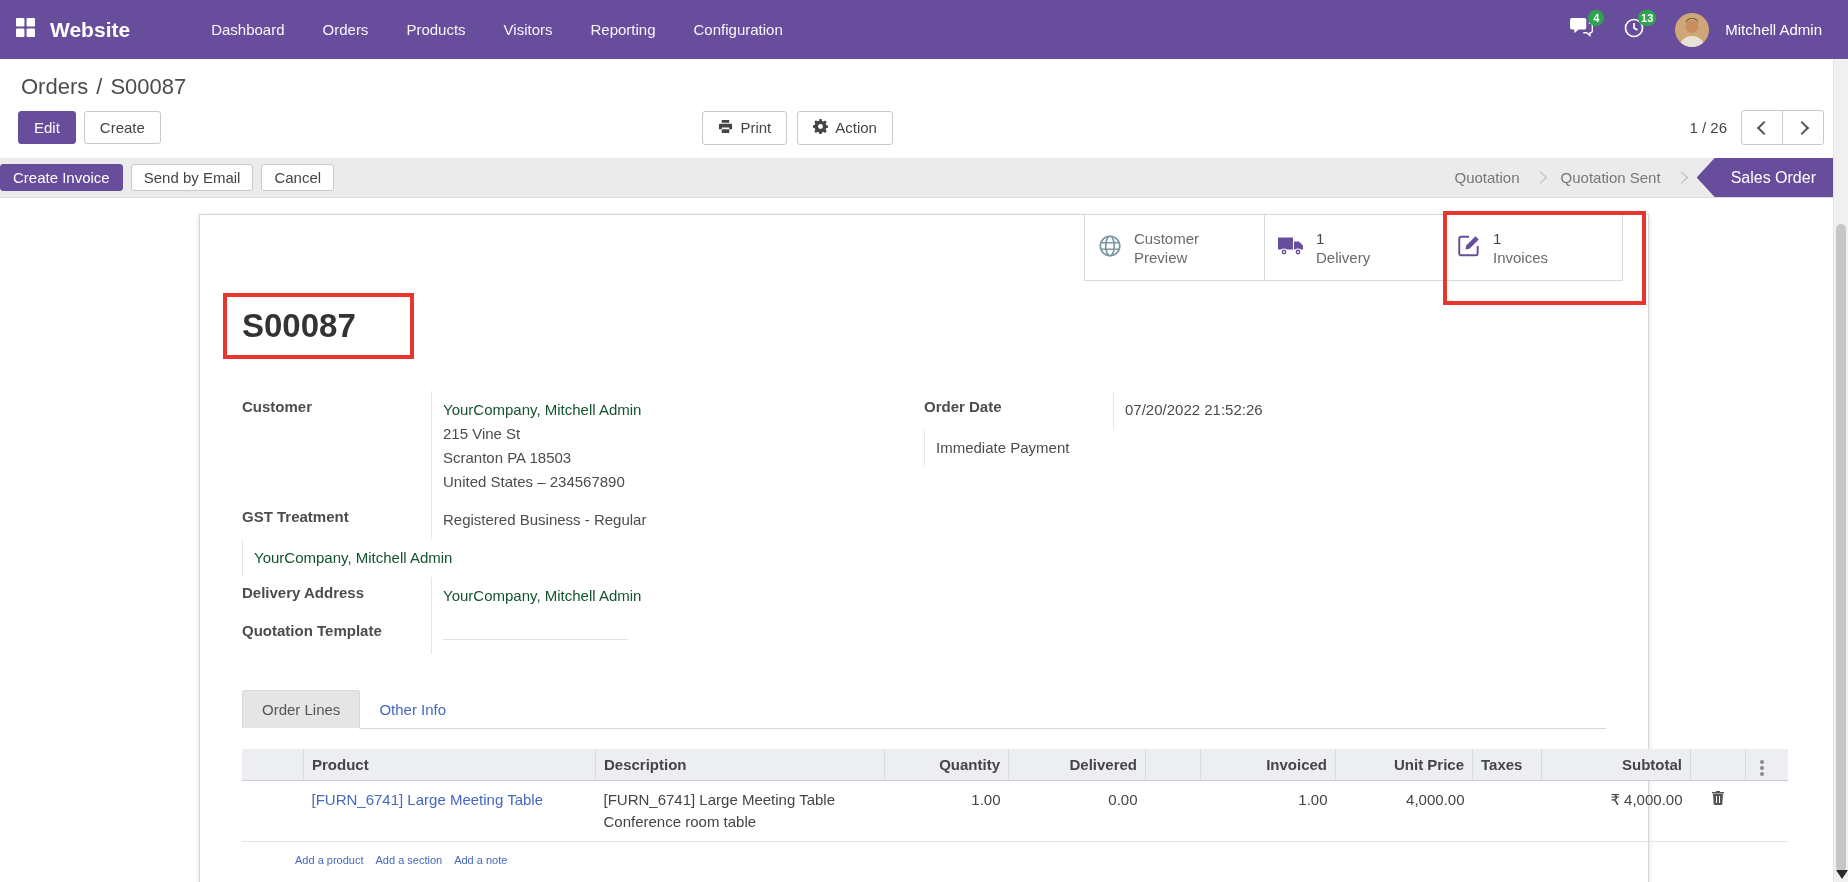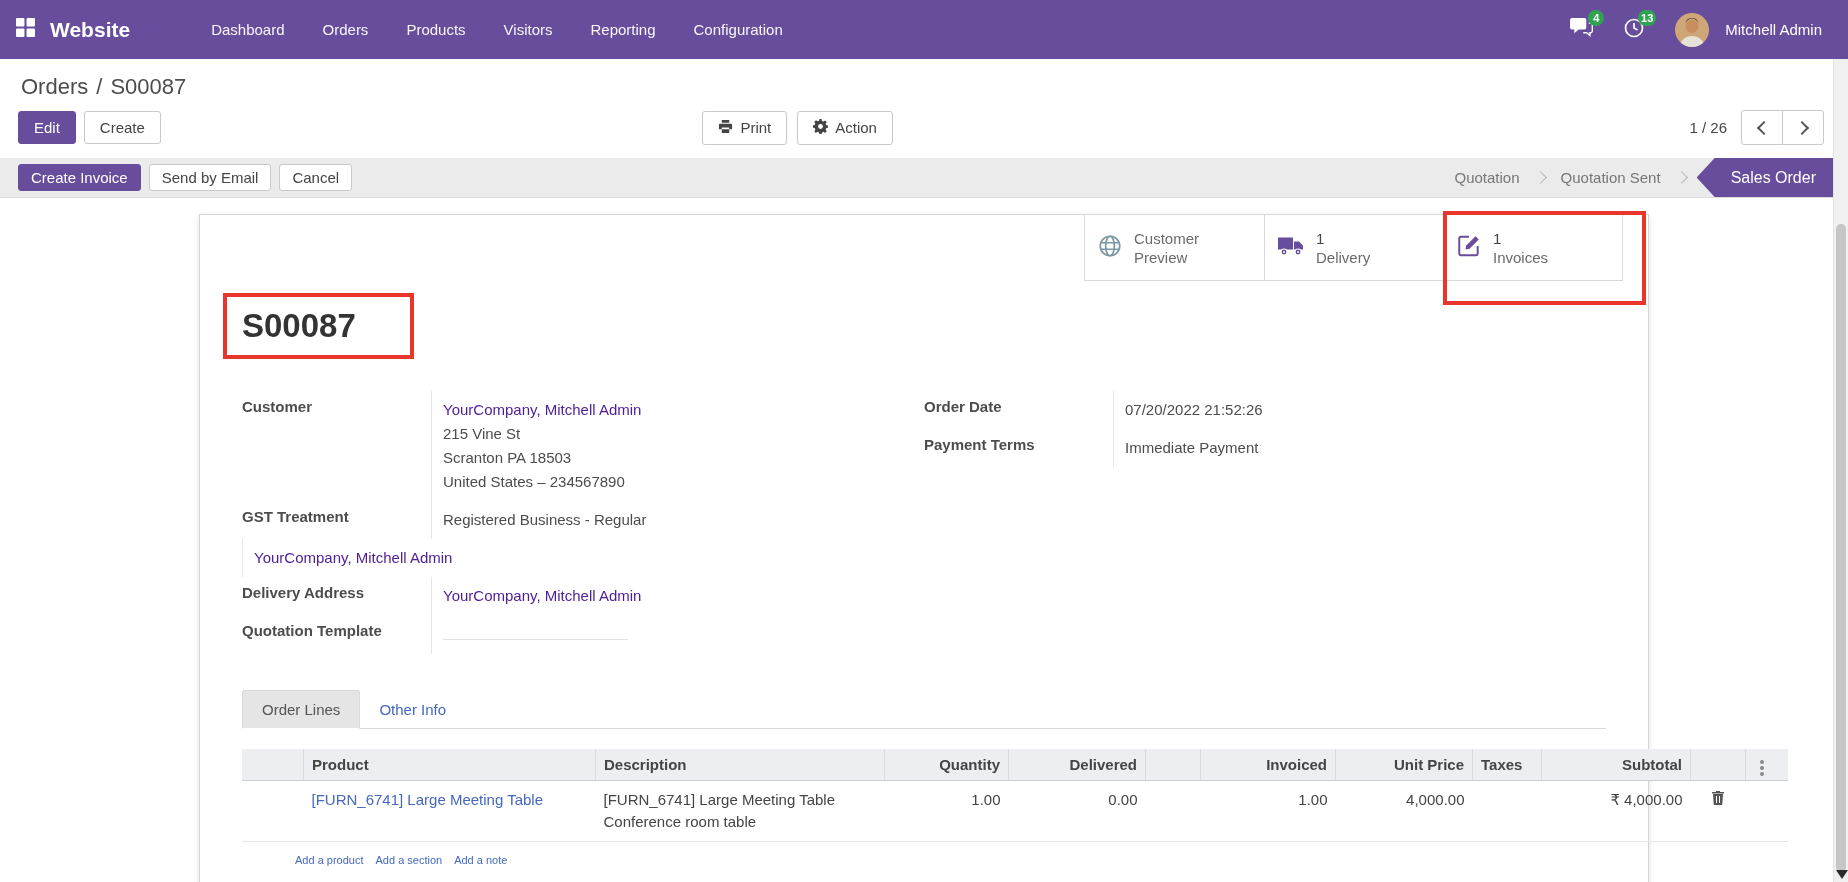--- a/index.html
+++ b/index.html
@@ -38,21 +38,21 @@
   .pager-btn{width:40px;height:33px;background:#fff;border:1px solid #c9c9c9;display:flex;align-items:center;
     justify-content:center;cursor:pointer;}
   .pager-btn:first-child{border-radius:3px 0 0 3px;margin-right:-1px;}
   .pager-btn:last-child{border-radius:0 3px 3px 0;}
   .chev-ico{width:8px;height:8px;border-top:2px solid #555;border-right:2px solid #555;display:inline-block;}
   .chev-left{transform:rotate(-135deg);margin-left:3px;}
   .chev-right{transform:rotate(45deg);margin-right:3px;}
 
   
   .statusbar{height:39px;background:#ebebeb;border-bottom:1px solid #dcdcdc;display:flex;align-items:center;
-    padding-left:18px;overflow:hidden;}
+    overflow:hidden;}
   .sb-buttons{display:flex;gap:8px;}
   .sb-buttons .btn{padding:4px 12px;}
   .steps{margin-left:auto;display:flex;align-items:center;height:100%;}
   .step{color:#777;font-size:15px;padding:0 15px;cursor:pointer;white-space:nowrap;}
   .step-chev{width:8px;height:8px;border-top:1px solid #b5b5b5;border-right:1px solid #b5b5b5;
     transform:rotate(45deg);margin:0 1px;}
   .step-active{background:#674d9b;color:#fff;height:100%;display:flex;align-items:center;
     padding:0 32px 0 34px;margin-left:10px;cursor:pointer;
     clip-path:polygon(18px 0,100% 0,100% 100%,18px 100%,0 50%);}
 
@@ -68,21 +68,21 @@
   .sb-label{display:block;}
 
   .sheet-content{padding:0 42px 30px;}
   .doc-title{margin:93px 0 0;font-size:33px;line-height:36px;font-weight:bold;color:#333;}
 
   .groups{display:flex;margin-top:47px;}
   .fgroup{width:50%;box-sizing:border-box;}
   .frow{display:flex;}
   .flabel{width:189px;padding:7px 12px 7px 0;font-weight:bold;font-size:15px;color:#4c4c4c;box-sizing:border-box;}
   .fvalue{flex:1;border-left:1px solid #e6e6e6;padding:7px 0 7px 11px;font-size:15px;line-height:24px;color:#4c4c4c;}
-  a.flink{color:#4c1d95;text-decoration:none;cursor:pointer;}
+  a.flink{color:#14532d;text-decoration:none;cursor:pointer;}
   .empty-field{display:inline-block;width:185px;height:17px;border-bottom:1px solid #e2e2e2;}
 
   
   .tabbar{display:flex;margin-top:36px;border-bottom:1px solid #d9d9d9;align-items:flex-end;}
   .tab{font-size:15px;padding:10px 19px;cursor:pointer;color:#4468bf;}
   .tab.active{background:#e5e5e5;border:1px solid #d9d9d9;border-bottom:1px solid #fff;margin-bottom:-1px;
     border-radius:3px 3px 0 0;color:#555;}
 
   
   .olist{border-collapse:collapse;margin-top:20px;width:1343px;table-layout:fixed;font-size:15px;}
@@ -320,21 +320,20 @@
             <div class="fvalue"><span class="empty-field"></span></div>
           </div>
         </div>
 
         <div class="fgroup">
           <div class="frow">
             <div class="flabel">Order Date</div>
             <div class="fvalue">07/20/2022 21:52:26</div>
           </div>
           <div class="frow">
-            <div class="flabel">Payment Terms</div>
             <div class="fvalue">Immediate Payment</div>
           </div>
         </div>
       </div>
 
       <div class="tabbar">
         <div class="tab active">Order Lines</div>
         <div class="tab">Other Info</div>
       </div>
 

